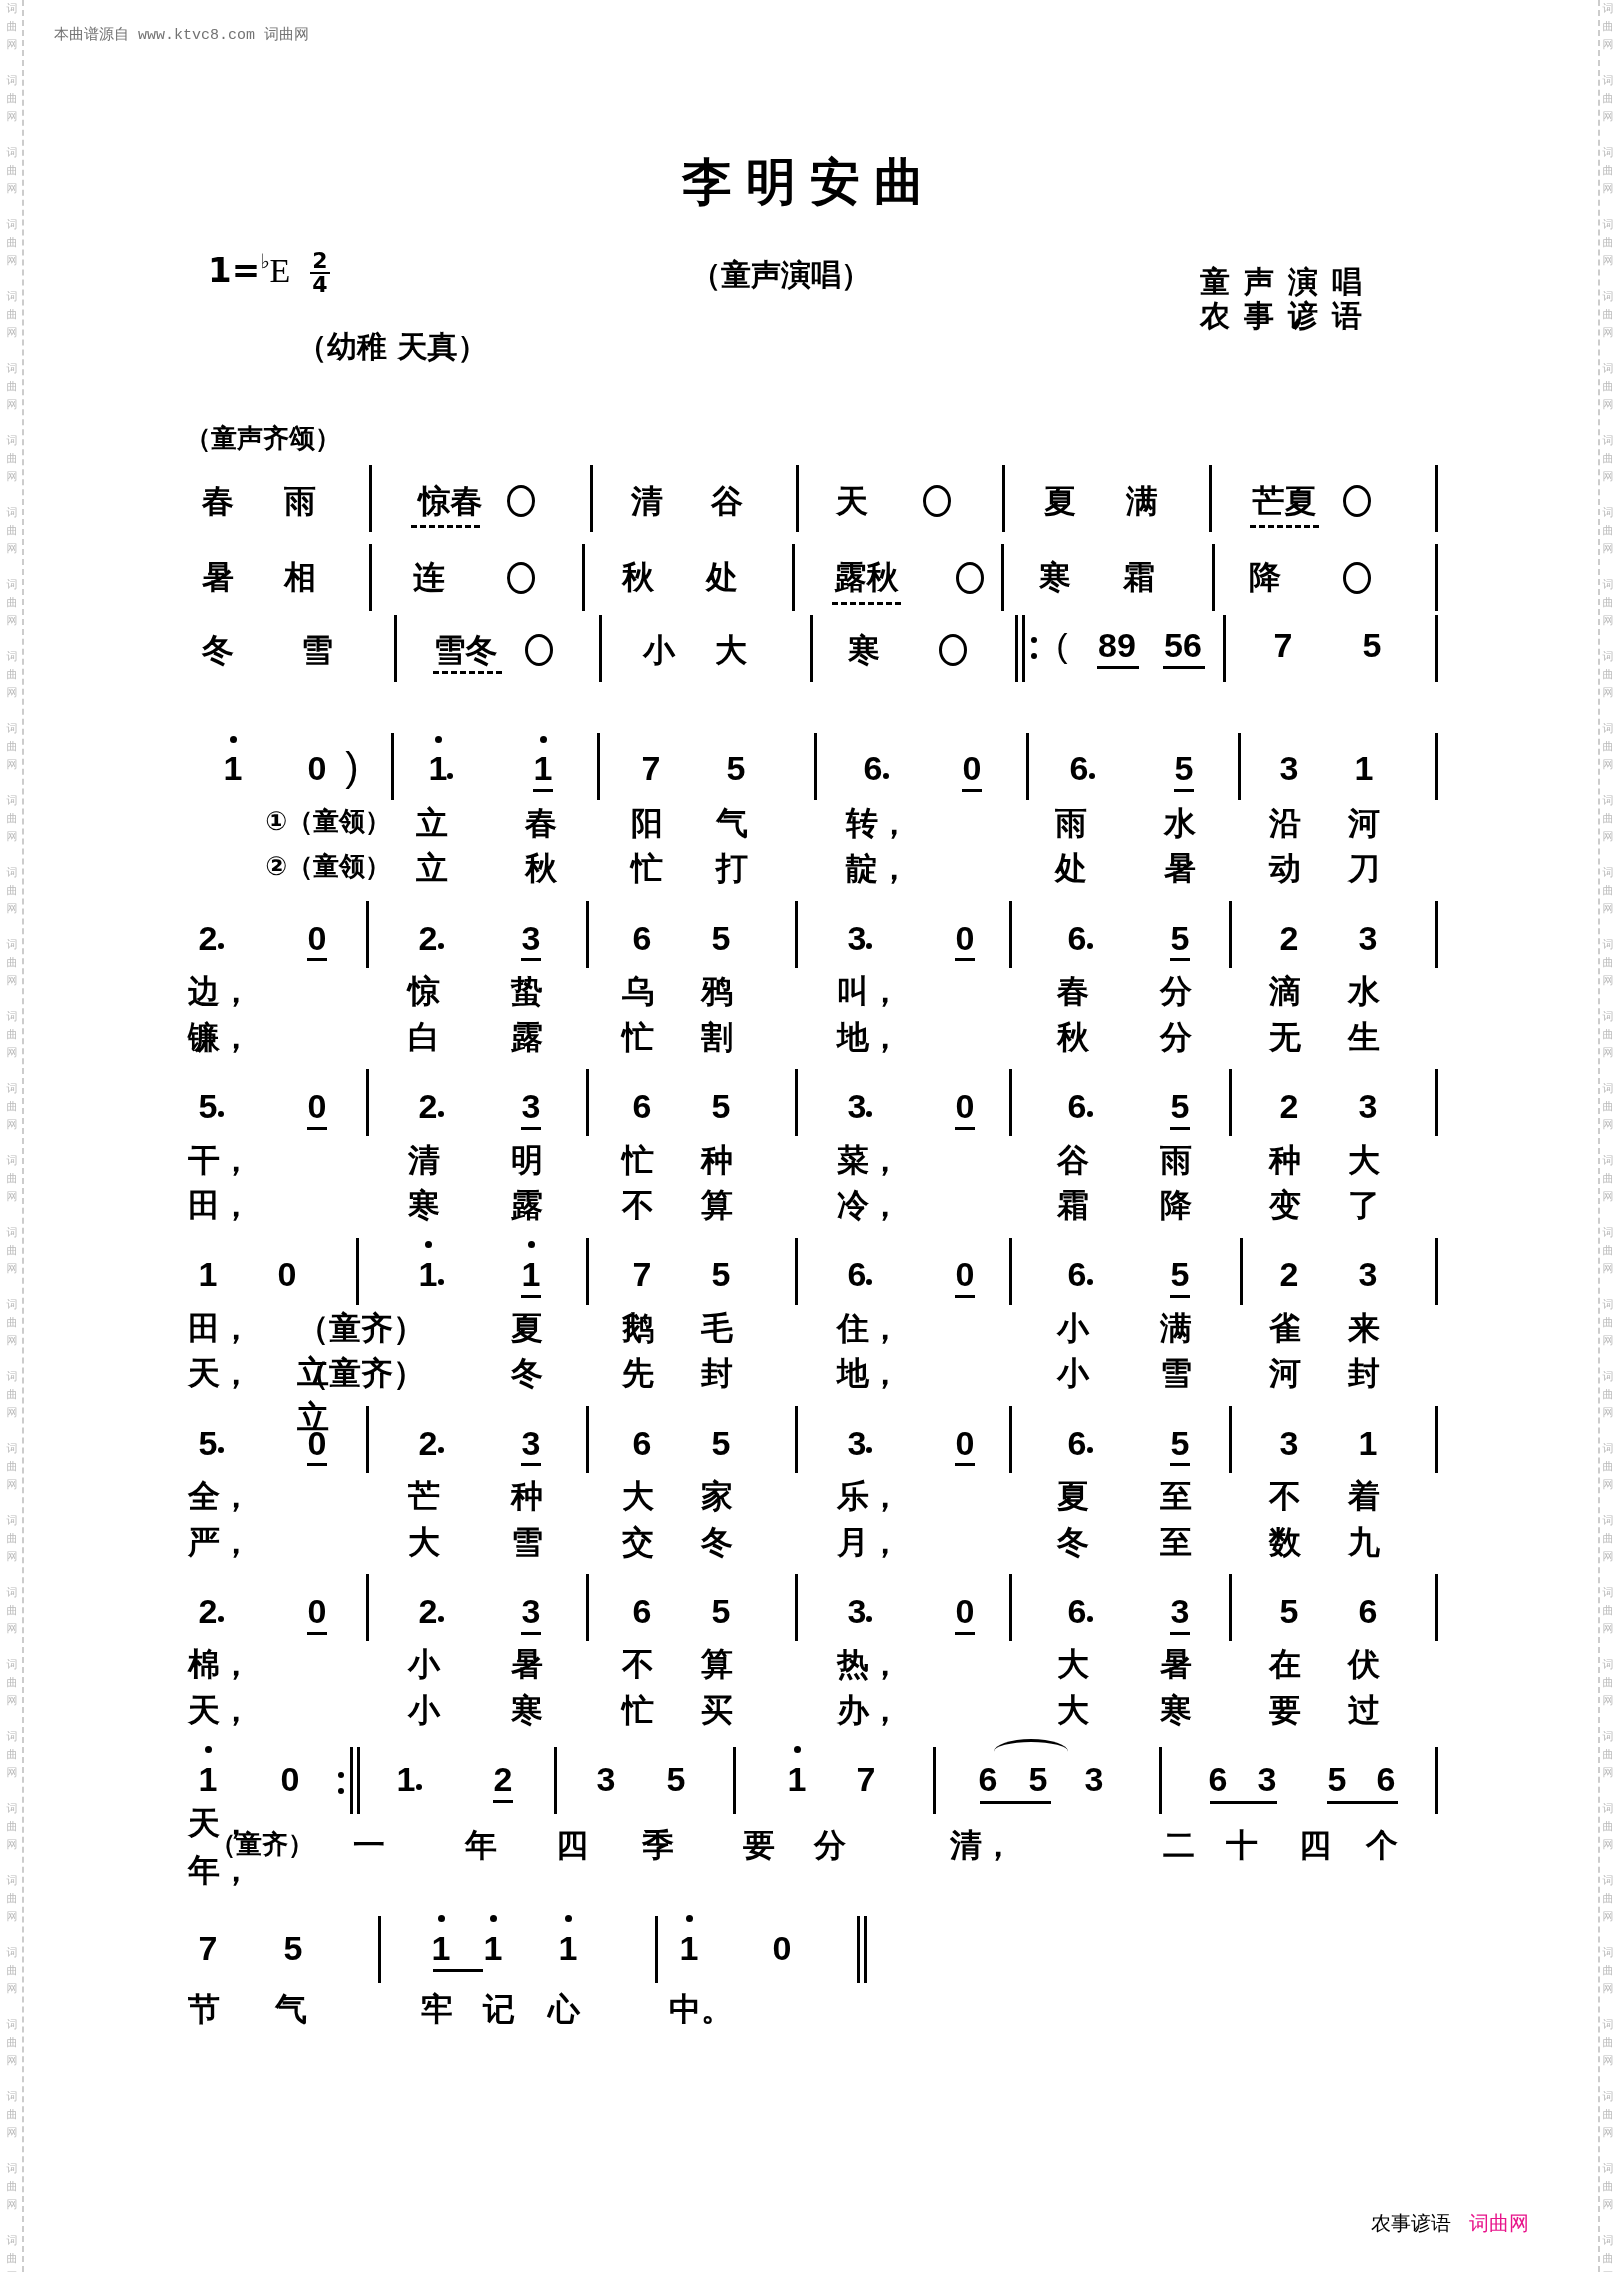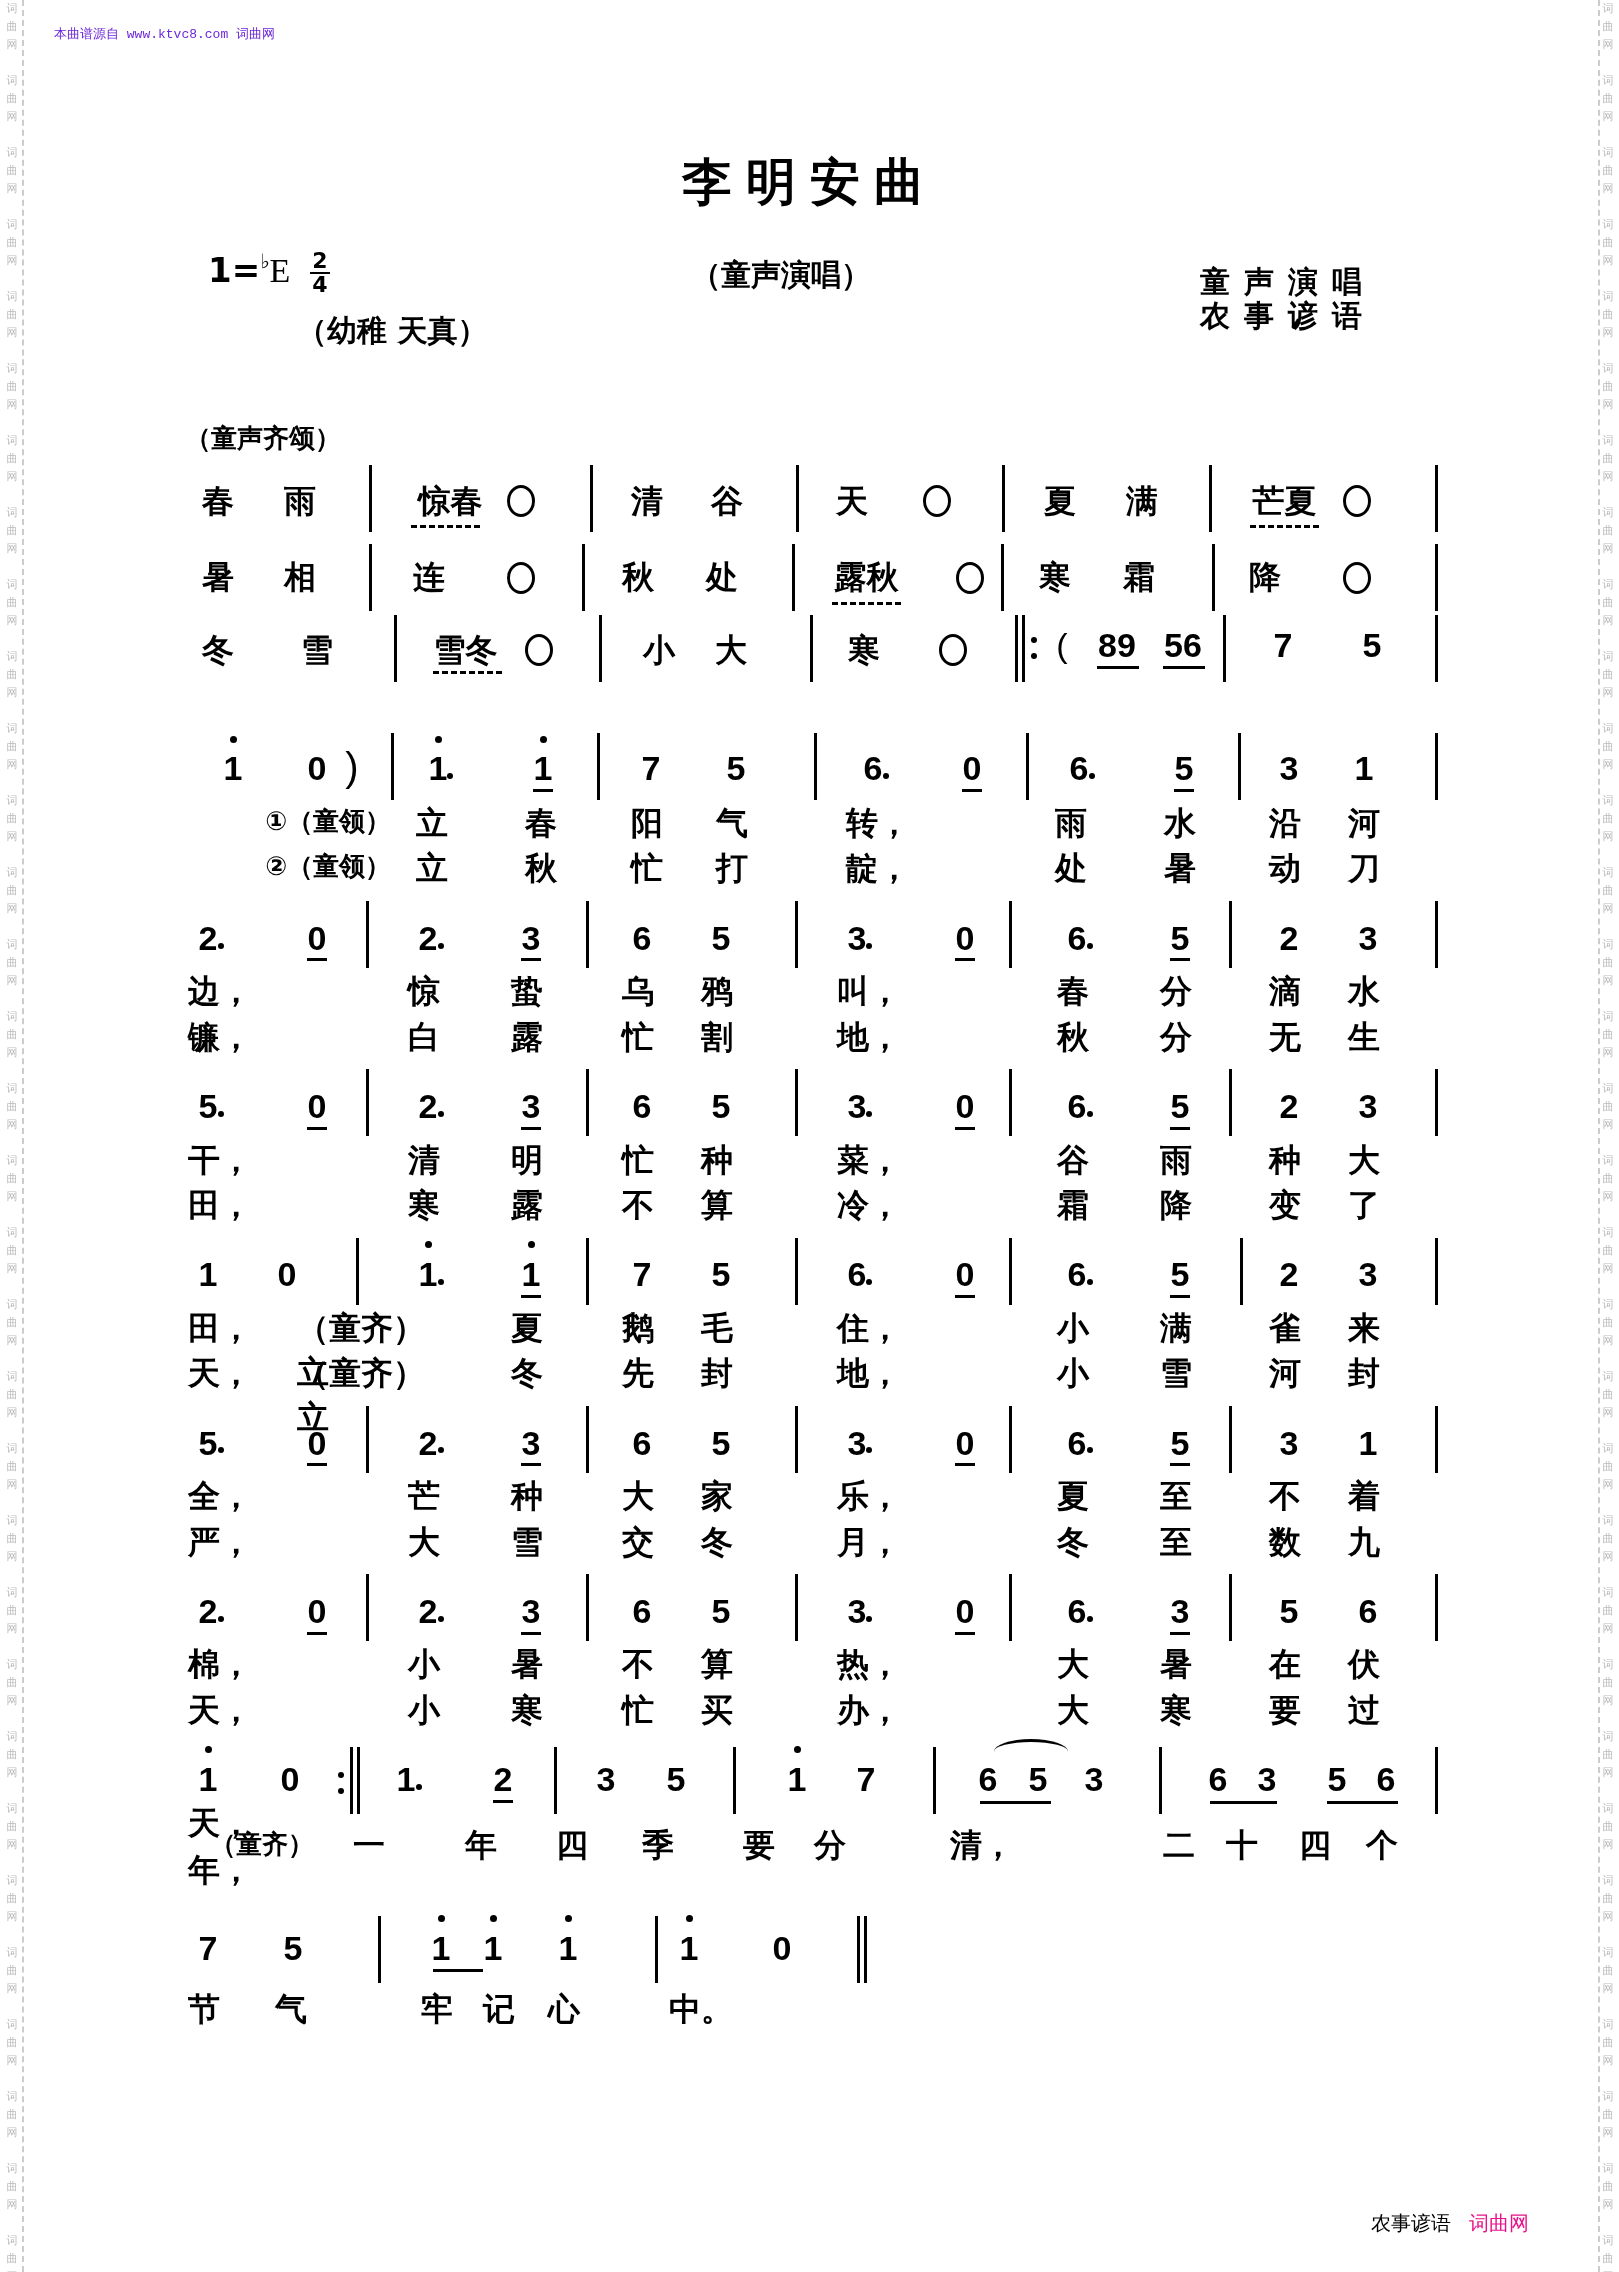--- a/index.html
+++ b/index.html
@@ -4,29 +4,29 @@
 <style>
   html, body { margin:0; padding:0; background:#fff; }
   body { width:1620px; height:2272px; position:relative; overflow:hidden;
          font-family: "DejaVu Sans", "Liberation Sans", sans-serif; color:#000; }
   .abs { position:absolute; }
   .side { position:absolute; top:0; width:20px; height:2272px; font-size:11px; color:#bbb;
           line-height:18px; text-align:center; white-space:pre; overflow:hidden; }
   .side-left { left:2px; }
   .side-right { right:2px; }
   .vdash { position:absolute; top:0; height:2272px; border-left:2px dashed #ccc; }
-  .top-src { left:54px; top:25px; font-size:13px; color:#6d28d9; font-family:"Liberation Mono", "DejaVu Sans Mono", monospace; }
+  .top-src { left:54px; top:25px; font-size:15px; color:#737373; font-family:"Liberation Mono", "DejaVu Sans Mono", monospace; }
   .title { left:0; width:1620px; top:149px; text-align:center; font-size:50px; font-weight:bold; letter-spacing:14px; }
   .key { left:208px; top:249px; font-size:34px; font-weight:bold; }
   .key sup { font-size:20px; vertical-align:14px; }
   .frac { display:inline-block; vertical-align:middle; text-align:center; font-size:22px; line-height:22px; margin-left:8px; }
   .frac .n { border-bottom:2px solid #000; display:block; padding:0 2px; }
   .perf { left:691px; top:255px; font-size:30px; font-weight:bold; }
   .credits { left:1200px; top:265px; font-size:30px; font-weight:bold; letter-spacing:14px; line-height:34px; }
-  .mood { left:297px; top:311px; font-size:30px; font-weight:bold; }
+  .mood { left:297px; top:327px; font-size:30px; font-weight:bold; }
   .recite-label { left:185px; top:421px; font-size:26px; font-weight:bold; }
   .bar { position:absolute; width:3px; background:#000; }
   .dbar { position:absolute; width:3px; background:#000; }
   .lyr { position:absolute; font-size:32px; font-weight:bold; text-align:center; width:40px; }
   .note { position:absolute; font-size:34px; font-weight:bold; font-family:"Liberation Sans", sans-serif; text-align:center; width:40px; }
   .uline { position:absolute; height:3px; background:#000; }
   .dashline { position:absolute; height:3px; border-top:3px dashed #000; }
   .dot-above { position:absolute; width:7px; height:7px; border-radius:50%; background:#000; }
   .aug { position:absolute; width:6px; height:6px; border-radius:50%; background:#000; }
   .circle { position:absolute; width:22px; height:26px; border:3px solid #000; border-radius:50%; }

